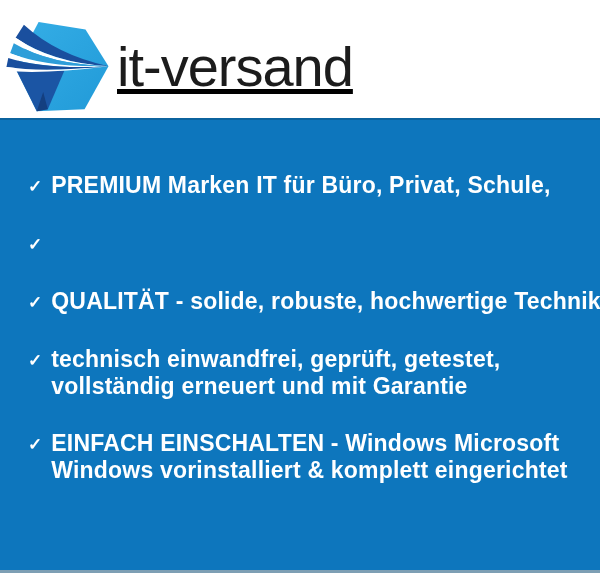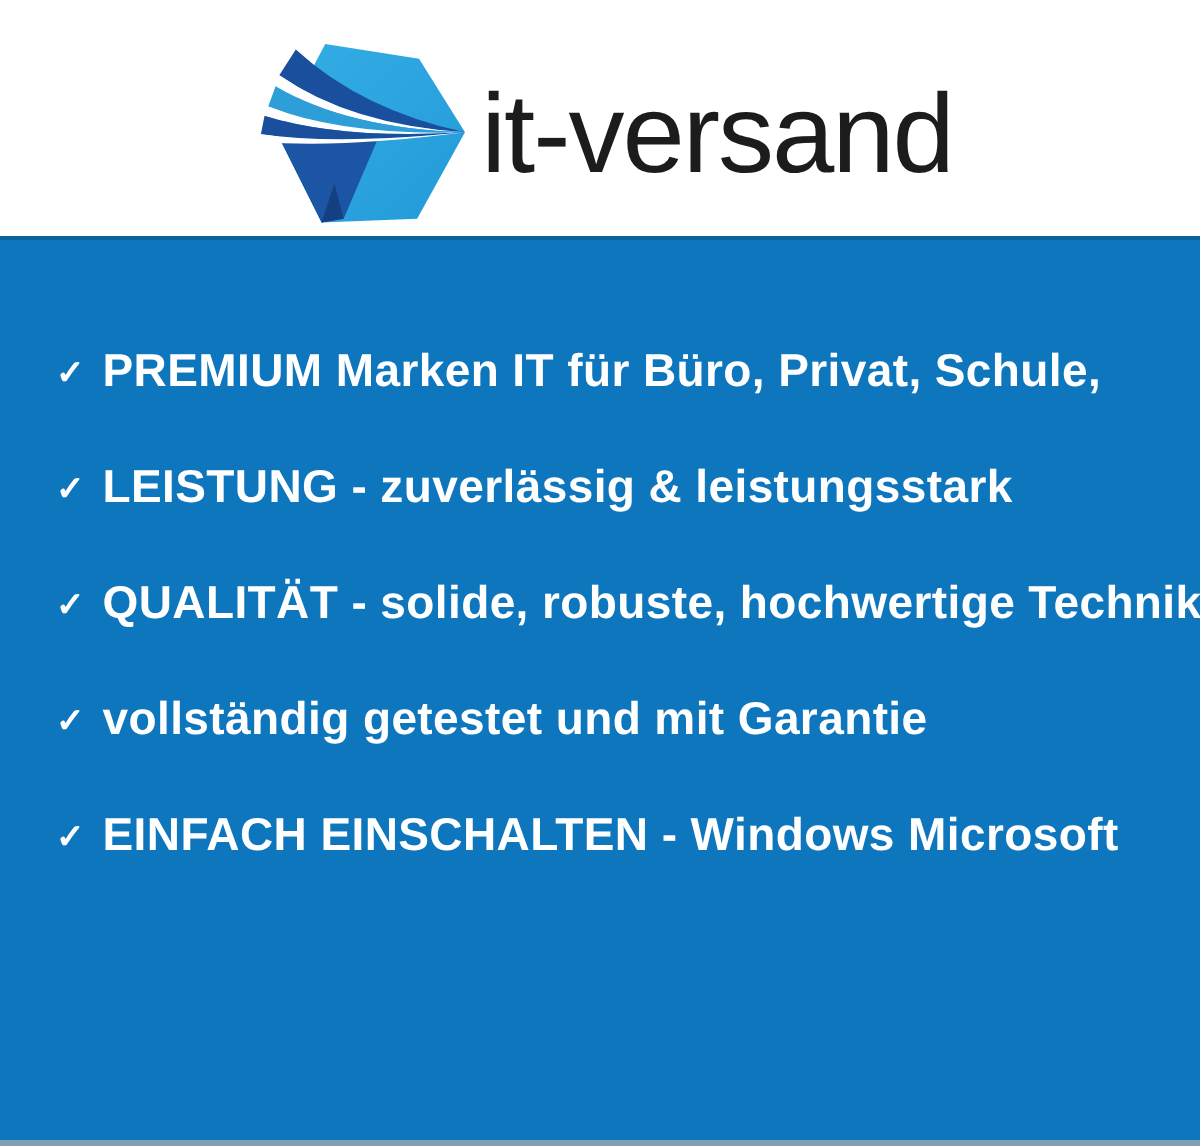--- a/index.html
+++ b/index.html
@@ -3,21 +3,21 @@
 <meta charset="utf-8">
 <style>
   html,body{margin:0;padding:0;}
   body{
     width:600px;height:573px;overflow:hidden;background:#ffffff;
     font-family:"Liberation Sans", sans-serif;position:relative;
   }
   
   .header{
     height:142px;background:#ffffff;
-    display:flex;align-items:center;justify-content:center;
+    display:flex;align-items:center;text-decoration:underline;
   }
   .logo{display:flex;align-items:center;gap:3px;}
   .logo-mark{width:114px;height:100px;flex:0 0 auto;margin-top:-6px;}
   .logo-text{
     font-size:56px;font-weight:400;color:#1c1c1c;
     letter-spacing:-1px;line-height:1;margin-top:-8px;
     white-space:nowrap;
   }
   
   .panel{
@@ -71,41 +71,40 @@
 
   <div class="bullet">
     <span class="check">✓</span>
     <div class="lines">
       <div>PREMIUM Marken IT für Büro, Privat, Schule,</div>
     </div>
   </div>
 
   <div class="bullet">
     <span class="check">✓</span>
-    <div class="lines">
-      <div>LEISTUNG - zuverlässig &amp; leistungsstark</div>
-    </div>
   </div>
 
   <div class="bullet">
     <span class="check">✓</span>
     <div class="lines">
       <div>QUALITÄT - solide, robuste, hochwertige Technik</div>
     </div>
   </div>
 
   <div class="bullet">
     <span class="check">✓</span>
     <div class="lines">
-      <div>vollständig getestet und mit Garantie</div>
+      <div>technisch einwandfrei, geprüft, getestet,</div>
+      <div>vollständig erneuert und mit Garantie</div>
     </div>
   </div>
 
   <div class="bullet">
     <span class="check">✓</span>
     <div class="lines">
       <div>EINFACH EINSCHALTEN - Windows Microsoft</div>
+      <div>Windows vorinstalliert &amp; komplett eingerichtet</div>
     </div>
   </div>
 
 </div>
 
 <div class="bottom-strip"></div>
 
 </body></html>

